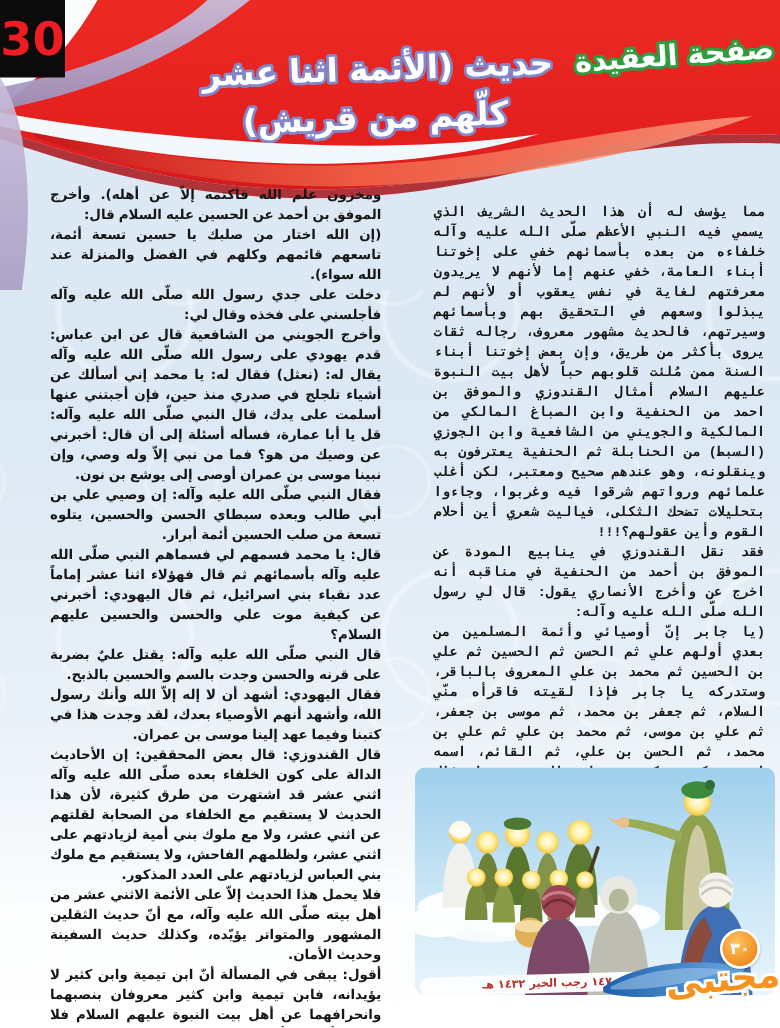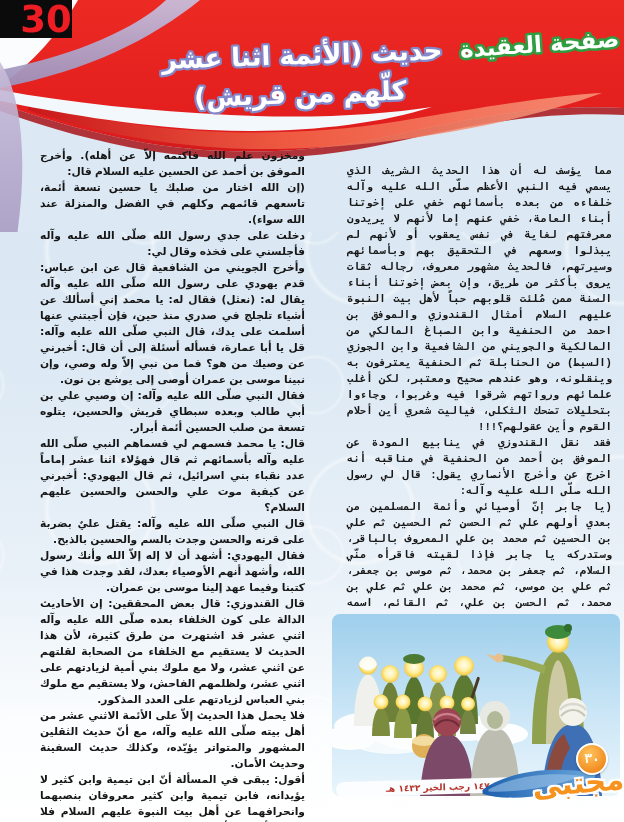--- a/index.html
+++ b/index.html
@@ -12,22 +12,22 @@
   .page::before{
     content:"";position:absolute;inset:0;z-index:0;pointer-events:none;
     background-image:
       radial-gradient(circle, rgba(255,255,255,0) 50px, rgba(255,255,255,.45) 53px, rgba(255,255,255,0) 57px),
       radial-gradient(circle, rgba(255,255,255,0) 26px, rgba(255,255,255,.35) 28px, rgba(255,255,255,0) 31px);
     background-size:260px 260px,170px 170px;
     background-position:-30px 120px,60px 300px;
   }
   .header-art{position:absolute;top:0;left:0;z-index:1;pointer-events:none;}
   .page-number-box{
-    position:absolute;top:0;left:0;width:52px;height:38px;background:#0b0b0b;z-index:3;
-    display:flex;align-items:center;justify-content:center;padding-left:20px;
+    position:absolute;top:0;left:0;width:52px;height:62px;background:#0b0b0b;z-index:3;
+    display:flex;align-items:center;justify-content:center;
   }
   .page-number-box span{color:#ee1c23;font-size:37px;font-weight:bold;line-height:1;}
   .columns{
     position:absolute;top:148px;right:12px;width:600px;z-index:1;
     display:flex;gap:14px;direction:rtl;
   }
   .col{width:293px;margin-left:28px;}
   .col-first{padding-top:15px;font-family:Liberation Mono, monospace;}
   .col p{
     margin:0;font-size:10.7px;line-height:16px;font-weight:700;color:#161616;
@@ -50,21 +50,20 @@
     transform:rotate(-5deg);
     text-shadow:-2px -2px 0 #fff,2px -2px 0 #fff,-2px 2px 0 #fff,2px 2px 0 #fff,0 -2px 0 #fff,0 2px 0 #fff,-2px 0 0 #fff,2px 0 0 #fff;
   }
   .logo-badge{
     position:absolute;left:576px;top:743px;width:28px;height:28px;z-index:4;
     border-radius:50%;border:2px solid #fff;
     background:radial-gradient(circle at 40% 32%,#ffc45e,#f08a1d 75%);
     display:flex;align-items:center;justify-content:center;
     color:#fff;font-size:13px;font-weight:bold;
     box-shadow:0 1px 2px rgba(0,0,0,.25);
-    font-family:Liberation Mono, monospace;
   }
 </style>
 </head>
 <body>
 
 <div class="page">
 
   <svg class="header-art" width="624" height="232" viewBox="0 0 624 232">
     <defs>
       <linearGradient id="redGrad" x1="0" y1="0" x2="0" y2="1">
@@ -114,21 +113,21 @@
     <div class="col col-first">
       <p>مما يؤسف له أن هذا الحديث الشريف الذي يسمي فيه النبي الأعظم صلّى الله عليه وآله خلفاءه من بعده بأسمائهم خفي على إخوتنا أبناء العامة، خفي عنهم إما لأنهم لا يريدون معرفتهم لغاية في نفس يعقوب أو لأنهم لم يبذلوا وسعهم في التحقيق بهم وبأسمائهم وسيرتهم، فالحديث مشهور معروف، رجاله ثقات يروى بأكثر من طريق، وإن بعض إخوتنا أبناء السنة ممن مُلئت قلوبهم حباً لأهل بيت النبوة عليهم السلام أمثال القندوزي والموفق بن احمد من الحنفية وابن الصباغ المالكي من المالكية والجويني من الشافعية وابن الجوزي (السبط) من الحنابلة ثم الحنفية يعترفون به وينقلونه، وهو عندهم صحيح ومعتبر، لكن أغلب علمائهم ورواتهم شرقوا فيه وغربوا، وجاءوا بتحليلات تضحك الثكلى، فياليت شعري أين أحلام القوم وأين عقولهم؟!!!</p>
       <p>فقد نقل القندوزي في ينابيع المودة عن الموفق بن أحمد من الحنفية في مناقبه أنه اخرج عن وأخرج الأنصاري يقول: قال لي رسول الله صلّى الله عليه وآله:</p>
       <p>(يا جابر إنّ أوصيائي وأئمة المسلمين من بعدي أولهم علي ثم الحسن ثم الحسين ثم علي بن الحسين ثم محمد بن علي المعروف بالباقر، وستدركه يا جابر فإذا لقيته فاقرأه منّي السلام، ثم جعفر بن محمد، ثم موسى بن جعفر، ثم علي بن موسى، ثم محمد بن علي ثم علي بن محمد، ثم الحسن بن علي، ثم القائم، اسمه اسمي، وكنيته كنيتي ـ ابن الحسن بن علي ذاك الذي يفتح الله تبارك وتعالى على يديه مشارق الأرض ومغاربها، ذاك الذي يغيب عن أوليائه غيبة لا يثبت على القول بإمامته إلاّ من امتحن الله قلبه للإيمان، هذا من مكنون سرّ الله</p>
     </div>
     <div class="col">
       <p>ومخزون علم الله فاكتمه إلاّ عن أهله). وأخرج الموفق بن أحمد عن الحسين عليه السلام قال:</p>
       <p>(إن الله اختار من صلبك يا حسين تسعة أئمة، تاسعهم قائمهم وكلهم في الفضل والمنزلة عند الله سواء).</p>
       <p>دخلت على جدي رسول الله صلّى الله عليه وآله فأجلسني على فخذه وقال لي:</p>
       <p>وأخرج الجويني من الشافعية قال عن ابن عباس: قدم يهودي على رسول الله صلّى الله عليه وآله يقال له: (نعثل) فقال له: يا محمد إني أسألك عن أشياء تلجلج في صدري منذ حين، فإن أجبتني عنها أسلمت على يدك، قال النبي صلّى الله عليه وآله: قل يا أبا عمارة، فسأله أسئلة إلى أن قال: أخبرني عن وصيك من هو؟ فما من نبي إلاّ وله وصي، وإن نبينا موسى بن عمران أوصى إلى يوشع بن نون.</p>
-      <p>فقال النبي صلّى الله عليه وآله: إن وصيي علي بن أبي طالب وبعده سبطاي قريش والحسين، يتلوه تسعة من صلب الحسين أئمة أبرار.</p>
+      <p>فقال النبي صلّى الله عليه وآله: إن وصيي علي بن أبي طالب وبعده سبطاي الحسن والحسين، يتلوه تسعة من صلب الحسين أئمة أبرار.</p>
       <p>قال: يا محمد فسمهم لي فسماهم النبي صلّى الله عليه وآله بأسمائهم ثم قال فهؤلاء اثنا عشر إماماً عدد نقباء بني اسرائيل، ثم قال اليهودي: أخبرني عن كيفية موت علي والحسن والحسين عليهم السلام؟</p>
       <p>قال النبي صلّى الله عليه وآله: يقتل عليٌ بضربة على قرنه والحسن وجدت بالسم والحسين بالذبح.</p>
       <p>فقال اليهودي: أشهد أن لا إله إلاّ الله وأنك رسول الله، وأشهد أنهم الأوصياء بعدك، لقد وجدت هذا في كتبنا وفيما عهد إلينا موسى بن عمران.</p>
       <p>قال القندوزي: قال بعض المحققين: إن الأحاديث الدالة على كون الخلفاء بعده صلّى الله عليه وآله اثني عشر قد اشتهرت من طرق كثيرة، لأن هذا الحديث لا يستقيم مع الخلفاء من الصحابة لقلتهم عن اثني عشر، ولا مع ملوك بني أمية لزيادتهم على اثني عشر، ولظلمهم الفاحش، ولا يستقيم مع ملوك بني العباس لزيادتهم على العدد المذكور.</p>
       <p>فلا يحمل هذا الحديث إلاّ على الأئمة الاثني عشر من أهل بيته صلّى الله عليه وآله، مع أنّ حديث الثقلين المشهور والمتواتر يؤيّده، وكذلك حديث السفينة وحديث الأمان.</p>
       <p>أقول: يبقى في المسألة أنّ ابن تيمية وابن كثير لا يؤيدانه، فابن تيمية وابن كثير معروفان بنصبهما وانحرافهما عن أهل بيت النبوة عليهم السلام فلا قيمة لتأييدهما أو مخالفتهما.</p>
     </div>
   </div>
 
   <svg class="illustration" width="288" height="182" viewBox="0 0 288 182">

